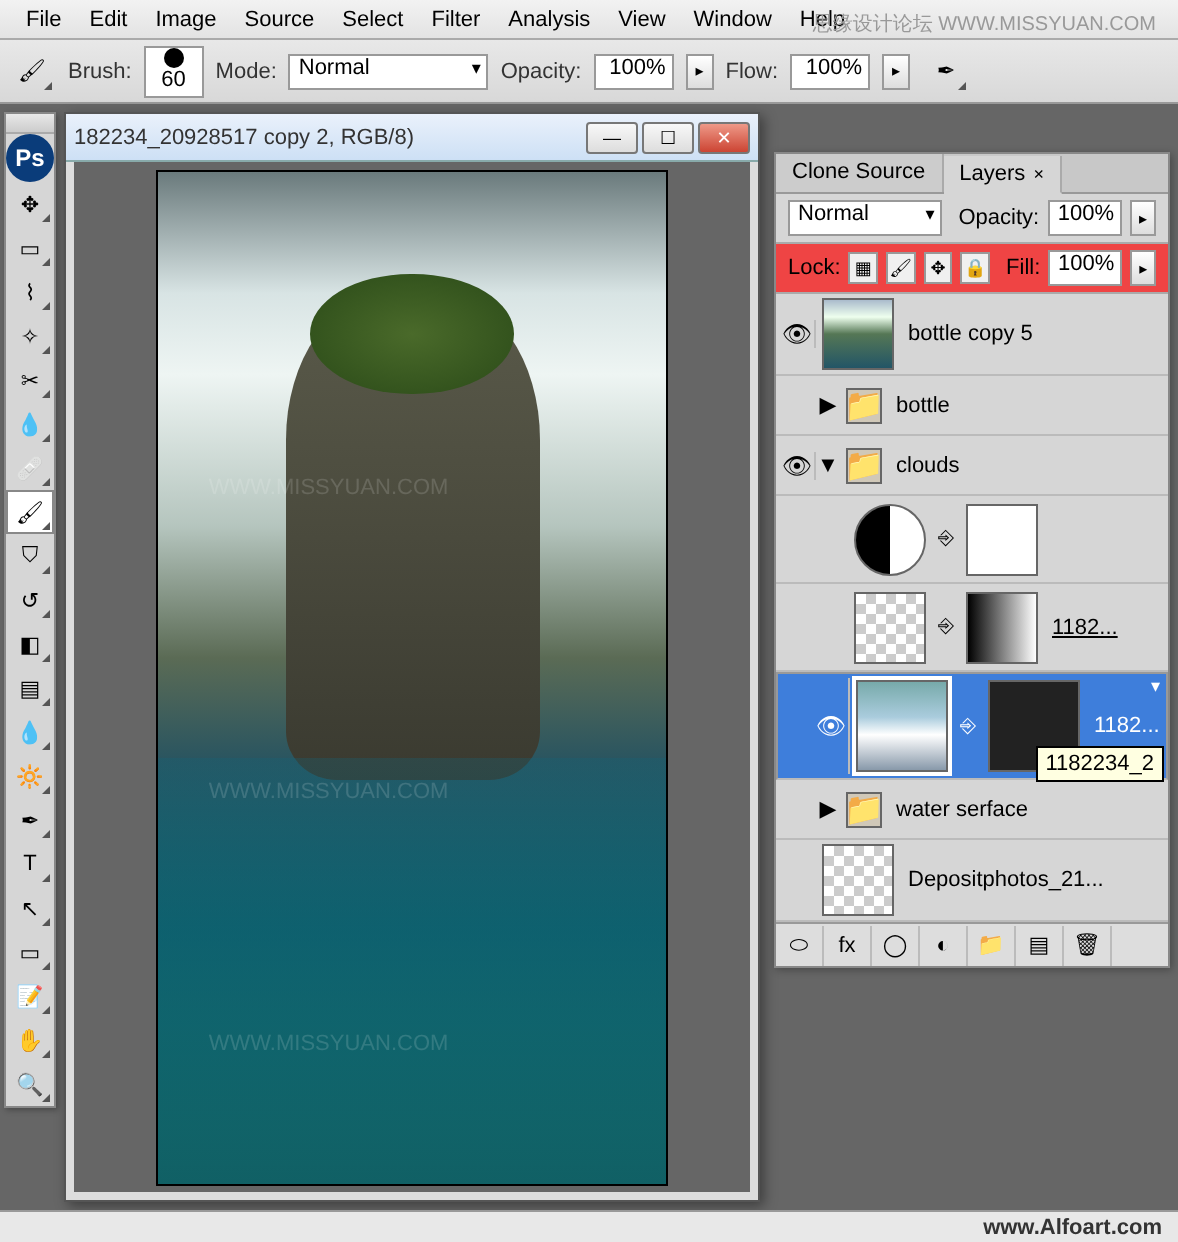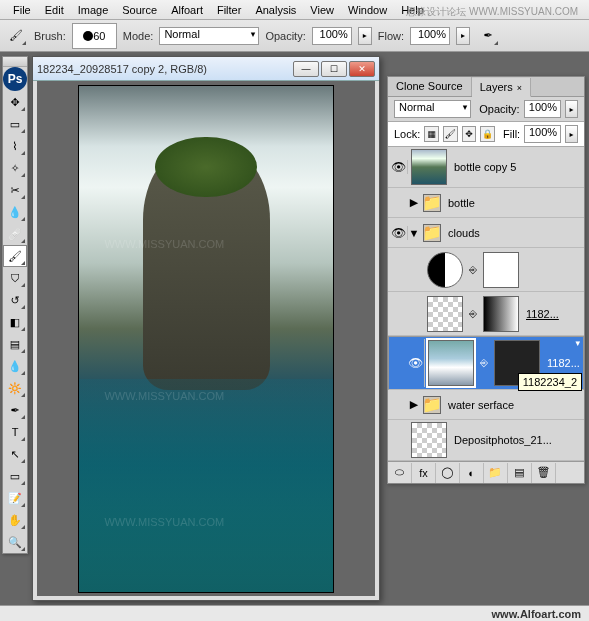--- a/index.html
+++ b/index.html
@@ -1,21 +1,21 @@
 <!DOCTYPE html>
 <html><head>
 <meta charset="utf-8">
 <style>
 * { margin:0; padding:0; box-sizing:border-box; font-family:Tahoma,sans-serif; font-size:11px; }
 body { background:#d6d6d6; width:589px; height:621px; overflow:hidden; position:relative; }
 .menubar { background:linear-gradient(#f2f2f2,#e3e3e3); height:20px; display:flex; align-items:center; padding:0 6px; border-bottom:1px solid #aaa; }
 .menubar span { padding:3px 7px; cursor:default; }
 .optbar { background:linear-gradient(#e8e8e8,#d8d8d8); height:32px; display:flex; align-items:center; padding:0 4px; gap:6px; border-bottom:1px solid #999; }
 .optbar .lbl { color:#333; }
-.brush-prev { width:45px; height:26px; border:1px solid #999; background:#fff; display:flex; flex-direction:row; align-items:center; justify-content:center; font-size:9px; }
+.brush-prev { width:30px; height:26px; border:1px solid #999; background:#fff; display:flex; flex-direction:column; align-items:center; justify-content:flex-start; font-size:9px; }
 .brush-dot { width:10px; height:10px; background:#000; border-radius:50%; }
 .sel { border:1px solid #999; background:#fff; height:18px; padding:0 18px 0 4px; position:relative; }
 .sel::after { content:'▾'; position:absolute; right:3px; top:1px; font-size:9px; }
 .numf { border:1px solid #999; background:#fff; width:40px; height:18px; padding:0 3px; text-align:right; }
 .arrowbtn { width:14px; height:18px; border:1px solid #999; background:linear-gradient(#fff,#ddd); display:flex; align-items:center; justify-content:center; font-size:8px; }
 
 .workarea { position:absolute; top:52px; left:0; right:0; bottom:16px; background:#666; }
 .toolbox { position:absolute; left:2px; top:4px; width:26px; background:#d6d6d6; border:1px solid #888; box-shadow:1px 1px 3px rgba(0,0,0,.3); z-index:5; }
 .toolbox .hdr { height:10px; background:linear-gradient(#e8e8e8,#ccc); border-bottom:1px solid #aaa; }
 .toolbox .ps { width:24px; height:24px; background:#0a3c7a; color:#fff; display:flex; align-items:center; justify-content:center; font-weight:bold; font-size:12px;border-radius:12px; }
@@ -34,21 +34,21 @@
 .rock { position:absolute; top:12%; left:25%; width:50%; height:48%; background:linear-gradient(#5a5a4a,#3a3a30); border-radius:40% 40% 20% 20% / 30% 30% 10% 10%; }
 .green { position:absolute; top:10%; left:30%; width:40%; height:12%; background:radial-gradient(#4a6a2a,#2a4a18); border-radius:50%; }
 .water { position:absolute; top:58%; left:0; width:100%; height:42%; background:linear-gradient(rgba(20,100,120,.3),rgba(10,80,90,.8)); }
 
 .panel { position:absolute; right:4px; top:24px; width:198px; background:#d6d6d6; border:1px solid #888; box-shadow:1px 1px 4px rgba(0,0,0,.3); z-index:6; }
 .tabs { display:flex; background:#c8c8c8; height:20px; border-bottom:1px solid #999; }
 .tab { padding:3px 8px; border-right:1px solid #aaa; background:#ccc; }
 .tab.active { background:#d6d6d6; border-bottom:1px solid #d6d6d6; position:relative; top:1px; }
 .tab .x { margin-left:4px; font-size:9px; }
 .prow { display:flex; align-items:center; padding:3px 6px; gap:4px; }
-.lockrow { border-top:1px solid #aaa; border-bottom:1px solid #aaa; background:#ffffff; }
+.lockrow { border-top:1px solid #aaa; border-bottom:1px solid #aaa; background:#ef4444; }
 .lockic { width:16px; height:16px; border:1px solid #999; background:#f0f0f0; display:flex; align-items:center; justify-content:center; font-size:9px; }
 
 .layers { max-height:360px; overflow:auto; }
 .layer { display:flex; align-items:center; min-height:30px; border-bottom:1px solid #bbb; padding:2px; }
 .layer.sel { background:#3e7edb; color:#fff; }
 .eye { width:18px; height:100%; display:flex; align-items:center; justify-content:center; border-right:1px solid #bbb; font-size:12px; }
 .lthumb { width:36px; height:36px; background:#fff; border:1px solid #666; margin:0 3px; flex-shrink:0; }
 .lthumb.big { width:46px; height:46px; }
 .lthumb.mask { background:#fff; }
 .lthumb.dark { background:#222; }
@@ -76,21 +76,21 @@
 .toplogo { position:absolute; right:4px; top:2px; color:#999; font-size:10px; }
 </style>
 </head>
 <body>
 
 <div class="menubar">
   <span>File</span>
   <span>Edit</span>
   <span>Image</span>
   <span>Source</span>
-  <span>Alfoart</span>
+  <span>Select</span>
   <span>Filter</span>
   <span>Analysis</span>
   <span>View</span>
   <span>Window</span>
   <span>Help</span>
   <span class="toplogo">思缘设计论坛  WWW.MISSYUAN.COM</span>
 </div>
 
 <div class="optbar">
   <div class="tbtn">🖌</div>

